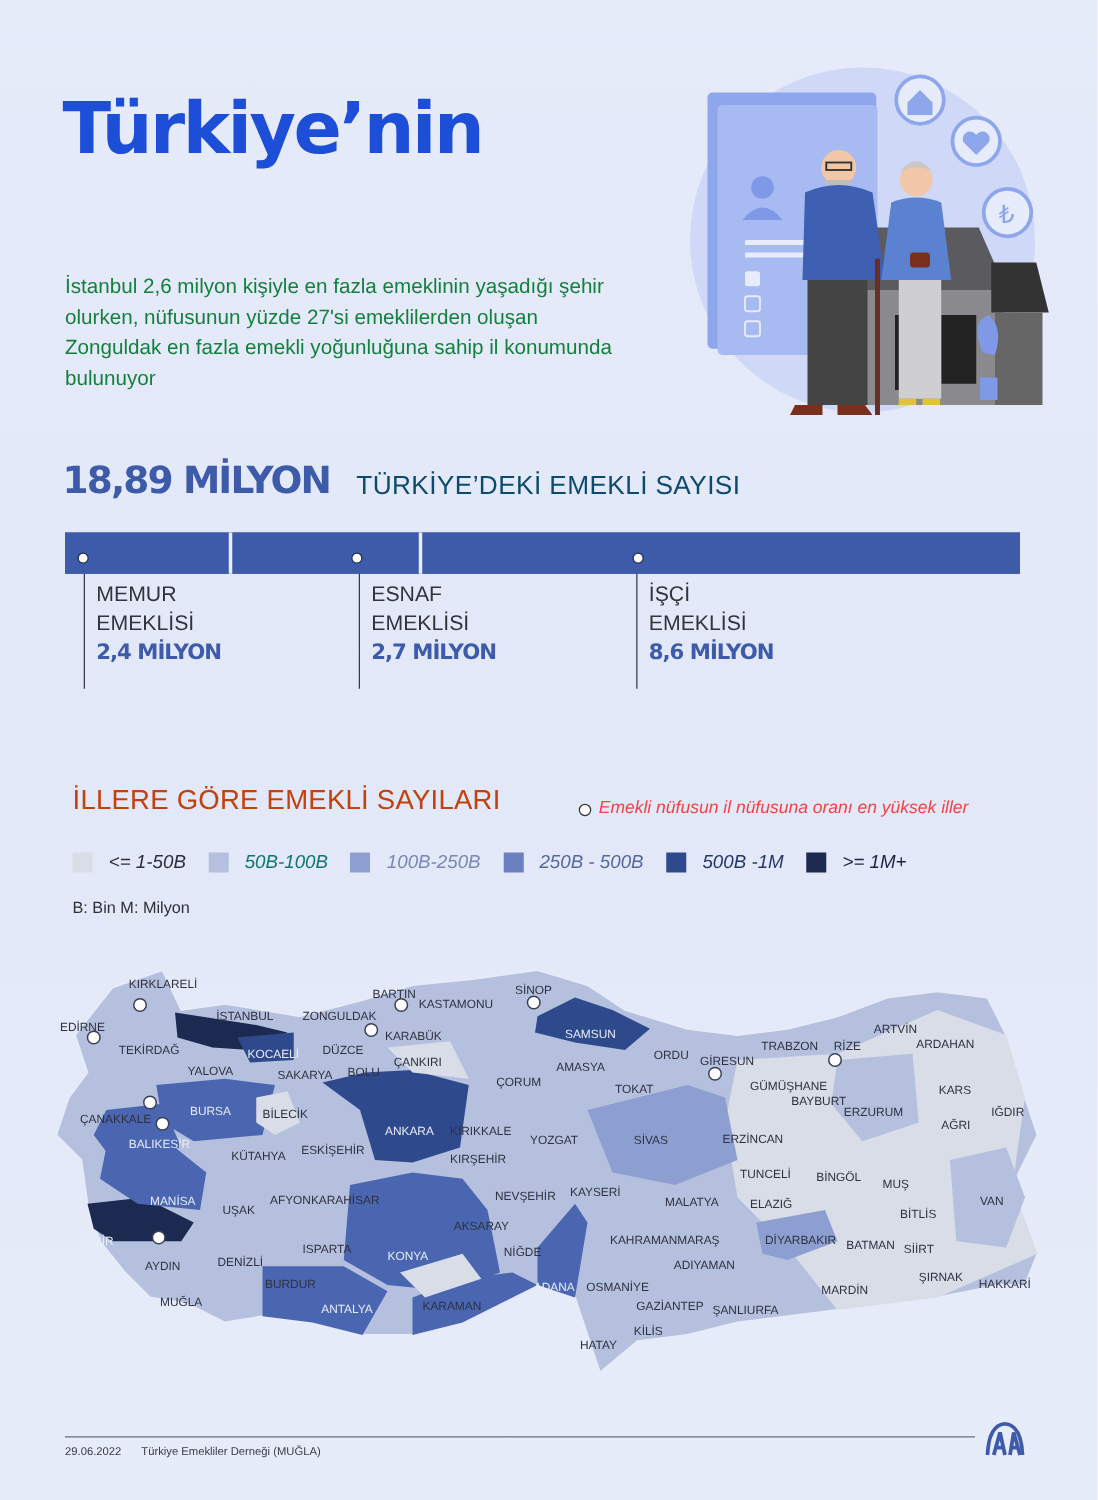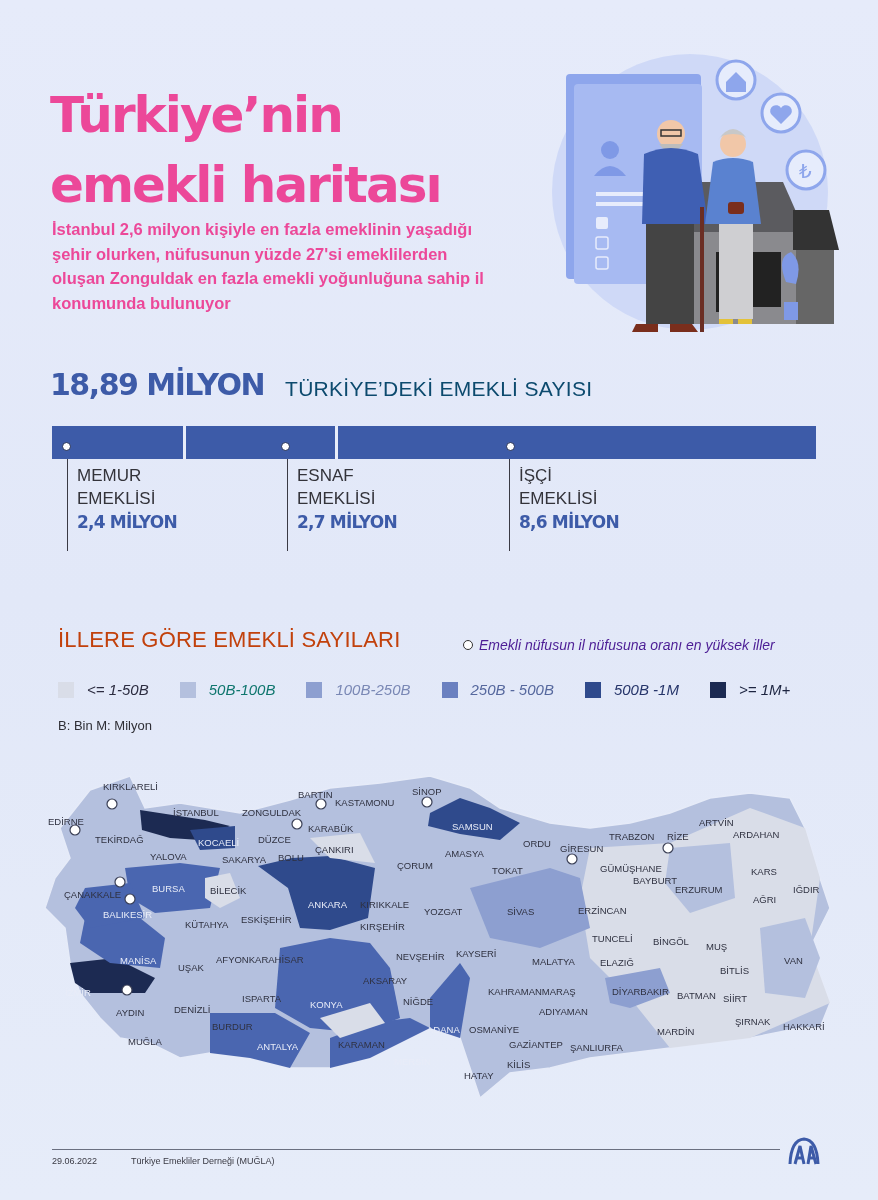--- a/index.html
+++ b/index.html
@@ -4,28 +4,28 @@
 <style>
   html, body { margin:0; padding:0; }
   body {
     width:878px; height:1200px; overflow:hidden;
     background: linear-gradient(180deg, #e6ebfa 0%, #e2e8f8 50%, #e6ecf9 100%);
     font-family: "Liberation Sans", sans-serif;
     position:relative; color:#2b2b33;
   }
   .abs { position:absolute; }
   .title {
-    left:50px; top:80px; margin:0;
+    left:50px; top:68px; margin:0;
     font-family:"DejaVu Sans", sans-serif; font-weight:bold;
-    color:#ec4899; font-size:50px; line-height:70px; letter-spacing:-2px;
+    color:#1d4ed8; font-size:57px; line-height:70px; letter-spacing:-2px;
   }
   .title span { display:block; }
   .lead {
     left:52px; top:217px; width:440px;
-    font-size:16.5px; line-height:24.5px; font-weight:bold; color:#ec4899;
+    font-size:16.5px; line-height:24.5px; font-weight:normal; color:#15803d;
   }
   .illus { left:548px; top:52px; width:300px; height:290px; }
 
   .total-num {
     left:50px; top:367px; font-family:"DejaVu Sans", sans-serif; font-weight:bold;
     font-size:30px; color:#3d5ba8; letter-spacing:-1.5px;
   }
   .total-lbl { left:285px; top:377px; font-size:21px; color:#0c4a6e; letter-spacing:0.3px; }
 
   .bar { left:52px; top:426px; height:33px; background:#3d5ba8; display:flex; width:764px; }
@@ -33,42 +33,41 @@
   .seg:last-child { border-right:none; }
   .dot {
     position:absolute; top:16px; width:7px; height:7px; border-radius:50%;
     background:#fff; border:1px solid #1e2c55;
   }
   .leader { position:absolute; width:1px; background:#3a3a44; top:459px; height:92px; }
   .cat { position:absolute; top:464px; font-size:17px; line-height:23px; color:#33333a; }
   .cat .val { display:block; font-family:"DejaVu Sans", sans-serif; font-weight:bold; color:#3d5ba8; font-size:17px; letter-spacing:-0.8px; margin-top:1px; }
 
   .sec-title { left:58px; top:627px; font-size:22px; color:#c2410c; letter-spacing:0.2px; }
-  .note { left:463px; top:637px; font-size:14px; font-style:italic; color:#4c1d95; display:flex; align-items:center; gap:6px; }
+  .note { left:463px; top:637px; font-size:14px; font-style:italic; color:#ef4444; display:flex; align-items:flex-end; gap:6px; }
   .ring { width:8px; height:8px; border-radius:50%; border:1.5px solid #333; background:#fff; display:inline-block; }
-  .legend { left:58px; top:681px; display:flex; align-items:flex-start; gap:13px; font-style:italic; font-size:15px; }
+  .legend { left:58px; top:681px; display:flex; align-items:flex-start; gap:0; font-style:italic; font-size:15px; }
   .leg-item { display:flex; align-items:center; margin-right:18px; }
   .sw { width:16px; height:16px; margin-right:13px; display:inline-block; }
   .abbr { left:58px; top:718px; font-size:13px; color:#2f2f36; }
 
   .map { left:30px; top:768px; width:820px; height:345px; }
   .map text { font-family:"Liberation Sans", sans-serif; font-size:9.5px; fill:#2f3140; }
   .map text.light { fill:#e8ecf8; }
   .map circle.hi { fill:#fff; stroke:#3a3f55; stroke-width:1.2; }
 
   .footer-line { left:52px; top:1149px; width:728px; height:1px; background:#6a6f80; }
-  .footer { left:52px; top:1156px; font-size:9px; color:#3a3a44; display:flex; gap:34px; }
+  .footer { left:52px; top:1156px; font-size:9px; color:#3a3a44; display:flex; gap:16px; }
   .aa { left:787px; top:1136px; width:34px; height:30px; }
 </style>
 </head>
 <body>
 
 <h1 class="abs title">
   <span>Türkiye’nin</span>
-  <span>emekli haritası</span>
 </h1>
 <div class="abs lead">İstanbul 2,6 milyon kişiyle en fazla emeklinin yaşadığı şehir olurken, nüfusunun yüzde 27'si emeklilerden oluşan Zonguldak en fazla emekli yoğunluğuna sahip il konumunda bulunuyor</div>
 
 <svg class="abs illus" viewBox="0 0 300 290">
   <circle cx="142" cy="140" r="138" fill="#cfd9f7"></circle>
   <g>
     <rect x="18" y="22" width="135" height="205" rx="4" fill="#8ea6ec"></rect>
     <rect x="26" y="32" width="128" height="200" rx="4" fill="#a7baf2"></rect>
     <circle cx="62" cy="98" r="9" fill="#7f99e6"></circle>
       <path d="M46 124 q16 -20 32 0 z" fill="#7f99e6"></path>

